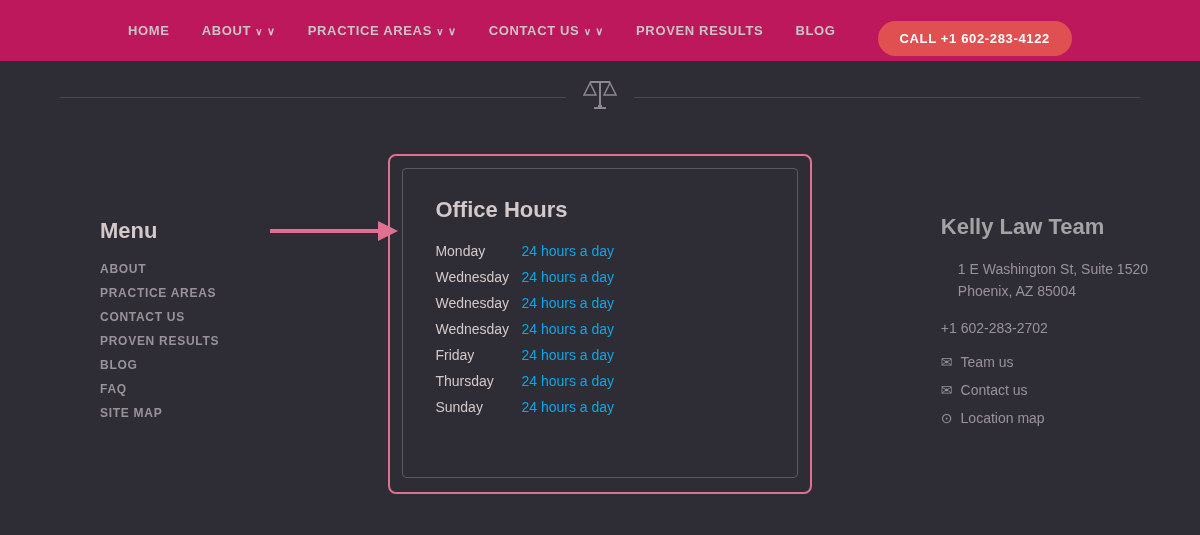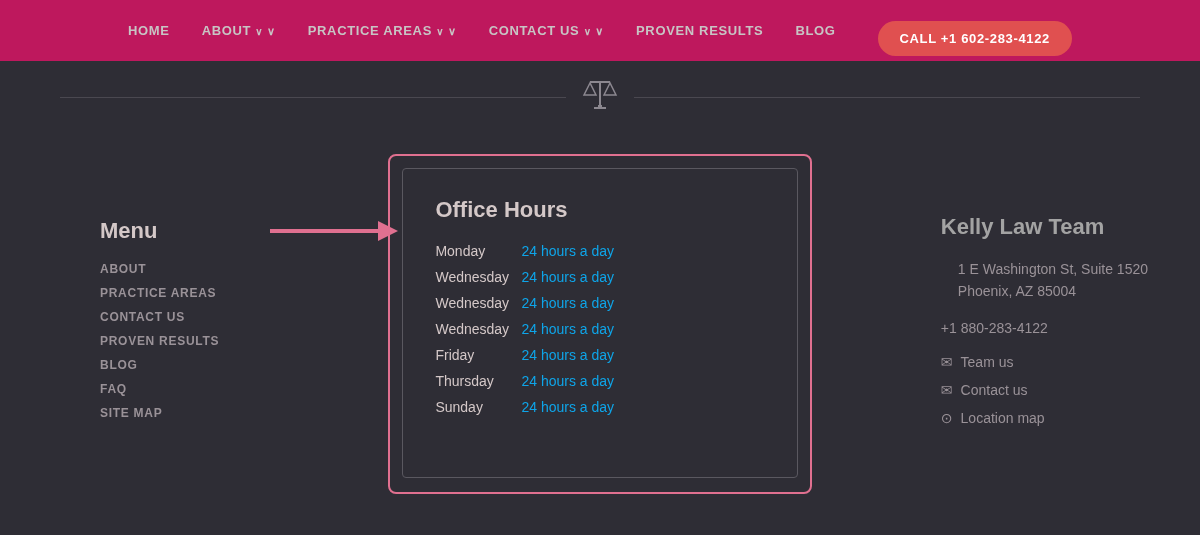--- a/index.html
+++ b/index.html
@@ -286,21 +286,21 @@
       </div>
     </div>
   </div>
 
   <div class="contact-section">
     <div class="contact-title">Kelly Law Team</div>
     <div class="contact-address">
       <span>1 E Washington St, Suite 1520</span><br>
       <span>Phoenix, AZ 85004</span>
     </div>
-    <div class="contact-phone">+1 880-283-4122</div>
+    <div class="contact-phone">+1 602-283-2702</div>
     <div class="contact-link">
       <span class="contact-link-icon">✉</span>
       <span>Team us</span>
     </div>
     <div class="contact-link">
       <span class="contact-link-icon">✉</span>
       <span>Contact us</span>
     </div>
     <div class="contact-link">
       <span class="contact-link-icon">⊙</span>

